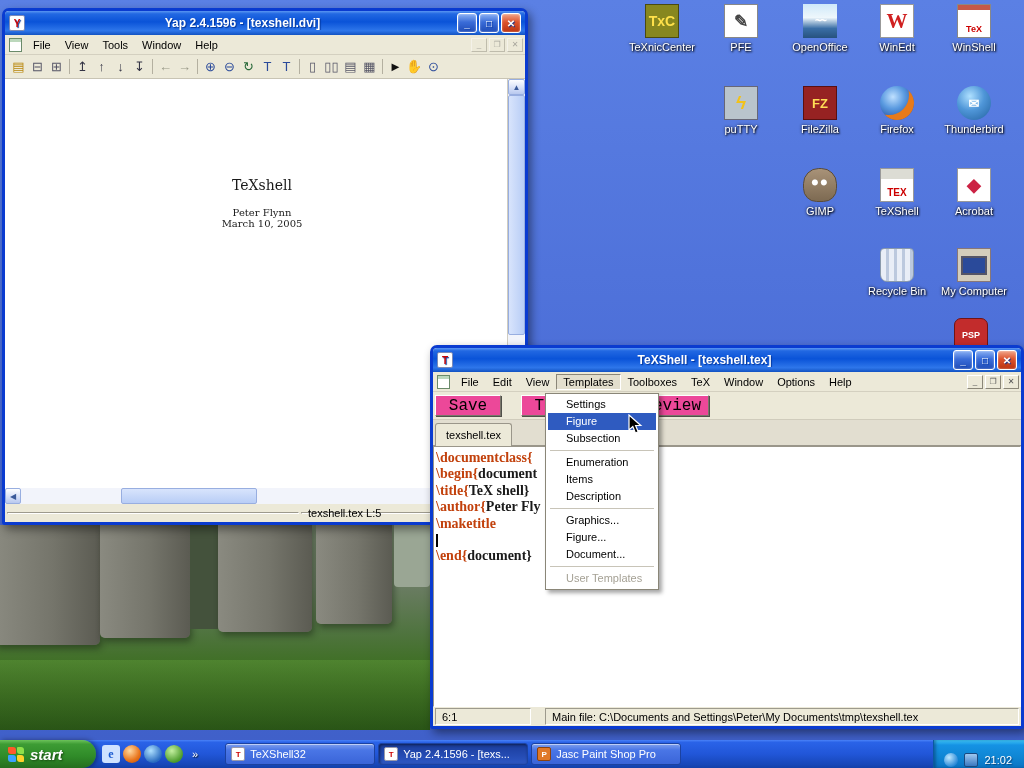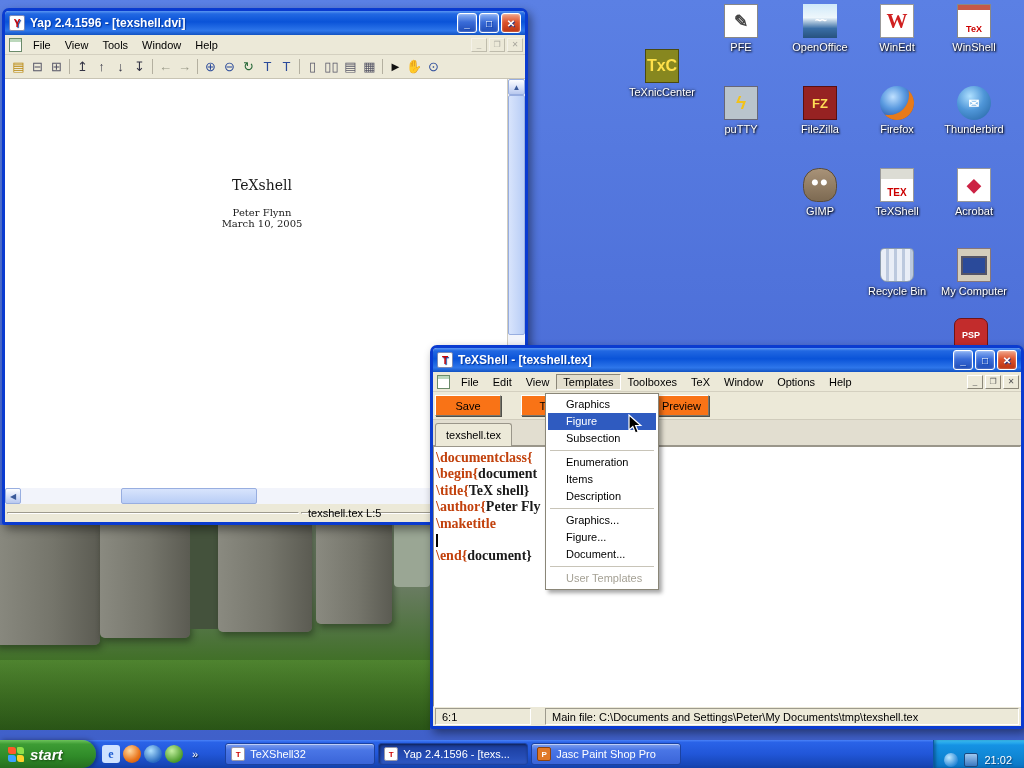--- a/index.html
+++ b/index.html
@@ -22,21 +22,21 @@
   #stone-far { position:absolute; left:394px; top:0; width:36px; height:62px; background:#9aa694; border-radius:0 0 4px 4px; }
   #grass-glow { position:absolute; left:0; bottom:0; width:100%; height:70px;
     background:linear-gradient(180deg,rgba(120,190,70,.25),rgba(30,70,15,.35)); }
 
   
   #desktop-icons { position:absolute; inset:0; z-index:2; }
   .desktop-icon { position:absolute; width:76px; text-align:center; cursor:pointer; }
   .icon-art { width:34px; height:34px; margin:0 auto 3px; display:flex; align-items:center; justify-content:center; font-weight:bold; }
   .icon-label { color:#fff; font-size:11px; line-height:12px; text-shadow:1px 1px 2px #000, 0 0 3px rgba(0,0,0,.8); }
 
-  .art-texniccenter { background:#87871f; border:1px solid #4a4a10; color:#ffe14a; font-size:16px;margin-top:45px; }
+  .art-texniccenter { background:#87871f; border:1px solid #4a4a10; color:#ffe14a; font-size:14px; }
   .art-pfe { background:#fff; border:1px solid #888; color:#444; font-size:17px; }
   .art-openoffice { background:linear-gradient(180deg,#cfe9f9 0%,#eef7fc 40%,#3a6ea5 72%,#27527e 100%); color:#fff; font-size:12px; letter-spacing:-2px; }
   .art-winedt { background:#fff; border:1px solid #999; color:#d02020; font-family:"Liberation Serif",serif; font-size:21px; }
   .art-winshell { background:#fff; border:1px solid #888; box-shadow:inset 0 5px 0 #c45848; color:#c00; font-size:9px; align-items:flex-end; padding-bottom:3px; }
   .art-putty { background:#b9c4cc; border:1px solid #667; color:#f2c218; font-size:19px; }
   .art-filezilla { background:#962222; border:1px solid #5a1010; color:#ffdd55; font-size:13px; }
   .art-firefox { border-radius:50%; background:radial-gradient(circle at 38% 32%,#bfe0ff 0%,#5a9ae0 38%,#2a5cb0 72%,#1a4490 100%); box-shadow:inset -8px -8px 0 -3px #e87a1a; }
   .art-thunderbird { border-radius:50%; background:radial-gradient(circle at 38% 30%,#aee0ff 0%,#4f96d8 45%,#22619f 100%); color:#fff; font-size:13px; }
   .art-gimp { border-radius:46% 46% 40% 40%; border:1px solid #5a4c3a;
     background:radial-gradient(circle at 34% 42%,#fff 2.5px,transparent 3.5px),
@@ -50,21 +50,21 @@
   .art-mycomputer::after { content:""; width:22px; height:15px; background:#2a4a9a; border:2px solid #556; }
   .art-psp { background:#c22c2c; border-radius:7px; border:1px solid #701414; color:#fff; font-size:9px; }
 
   
   .xp-window { position:absolute; border:3px solid #0a3bd0; border-radius:7px 7px 3px 3px; background:#ece9d8; box-shadow:3px 4px 10px rgba(0,0,0,.45); }
   .titlebar { position:absolute; left:0; top:0; right:0; height:24px; border-radius:4px 4px 0 0;
     background:linear-gradient(180deg,#5a96f2 0%,#2268e2 12%,#0a53d8 45%,#2e76ea 82%,#1252c2 100%);
     display:flex; align-items:center; padding:0 4px; color:#fff; font-weight:bold; font-size:12px; text-shadow:1px 1px 1px #00349a; }
   .title-icon { width:16px; height:16px; margin-right:5px; background:#fff; border:1px solid #7a8ab8; border-radius:2px;
     display:flex; align-items:center; justify-content:center; font-size:10px; font-weight:bold; color:#c00; flex:0 0 auto; }
-  .title-text { flex:1; white-space:nowrap; overflow:hidden; }
+  .title-text { flex:1; white-space:nowrap; overflow:hidden;text-align:center; }
   .tb-btn { width:20px; height:20px; margin-left:2px; border-radius:3px; border:1px solid #fff; flex:0 0 auto;
     display:flex; align-items:center; justify-content:center; font-size:10px; font-weight:bold; color:#fff;
     background:linear-gradient(180deg,#8ab0f4 0%,#3a6cd8 45%,#1f4cb8 100%); box-shadow:inset 0 0 2px rgba(255,255,255,.6); }
   .tb-btn.close { background:linear-gradient(180deg,#f0a488 0%,#dd532c 45%,#ba3210 100%); }
 
   .menubar { position:absolute; left:0; right:0; height:20px; background:#ece9d8; border-bottom:1px solid #d4d0c0;
     display:flex; align-items:center; font-size:11px; color:#000; padding:0 2px; }
   .menu-items { display:flex; flex:1; height:100%; align-items:center; }
   .menu-item { padding:2px 7px; cursor:default; }
   .menu-item.active { background:#e2decd; border:1px solid; border-color:#8a8678 #fff #fff #8a8678; padding:1px 6px; }
@@ -101,22 +101,22 @@
   .scroll-corner { position:absolute; right:0; top:477px; width:17px; height:16px; background:#ece9d8; }
   #yap-vscroll .scroll-btn.down { position:absolute; bottom:0; }
 
   #yap-status { position:absolute; left:0; right:0; bottom:0; height:18px; background:#ece9d8; display:flex; gap:2px; padding:8px 2px; font-size:11px; }
   .status-cell { border:1px solid; border-color:#9d9a8d #fff #fff #9d9a8d; padding:0 6px; display:flex; align-items:center; }
 
   
   #ts-window { left:430px; top:345px; width:594px; height:384px; z-index:20; }
   #ts-window .menubar { top:24px; }
   #ts-toolbar { position:absolute; left:0; right:0; top:44px; height:28px; background:#ece9d8; border-bottom:1px solid #d0ccbc; }
-  .ts-btn { position:absolute; top:3px; height:21px; background:#f97316; border:1px solid; border-color:#fff #7a766a #7a766a #fff;
-    box-shadow:1px 1px 0 #50504a; font-size:11px; display:flex; align-items:center; justify-content:center; cursor:default; }
+  .ts-btn { position:absolute; top:3px; height:21px; background:#ec4899; border:1px solid; border-color:#fff #7a766a #7a766a #fff;
+    box-shadow:1px 1px 0 #50504a; font-size:16px; display:flex; align-items:center; justify-content:center; cursor:default;font-family:Liberation Mono, monospace; }
   #ts-save { left:2px; width:66px; }
   #ts-tex { left:88px; width:56px; }
   #ts-preview { left:166px; width:110px; justify-content:flex-end; padding-right:7px; }
   #ts-tabrow { position:absolute; left:0; right:0; top:72px; height:26px; background:#e2ded0; border-bottom:1px solid #9a968a; }
   #ts-tab { position:absolute; left:2px; top:3px; height:23px; padding:0 10px; background:#ece9d8;
     border:1px solid #9a968a; border-bottom:none; border-radius:3px 3px 0 0; font-size:11px; display:flex; align-items:center; }
   #ts-editor { position:absolute; left:0; right:0; top:98px; bottom:19px; background:#fff; border:1px solid; border-color:#9a968a #fff #fff #9a968a;
     font-family:"Liberation Serif",serif; font-weight:bold; font-size:14px; padding:3px 0 0 2px; overflow:hidden; }
   .ed-line { height:16.4px; line-height:16.4px; white-space:pre; }
   .seg-cmd { color:#c2410c; }
@@ -376,21 +376,21 @@
         <div class="ed-line"><span class="caret"></span></div>
         <div class="ed-line"><span class="seg-cmd">\end{</span><span class="seg-arg">document}</span></div>
       </div>
 
     <div id="ts-status">
       <div class="status-cell cell-a">6:1</div>
       <div class="status-cell cell-b">Main file: C:\Documents and Settings\Peter\My Documents\tmp\texshell.tex</div>
     </div>
 
     <div id="templates-popup">
-        <div class="popup-item">Graphics</div>
+        <div class="popup-item">Settings</div>
         <div class="popup-item selected">Figure</div>
         <div class="popup-item">Subsection</div>
         <div class="popup-sep"></div>
         <div class="popup-item">Enumeration</div>
         <div class="popup-item">Items</div>
         <div class="popup-item">Description</div>
         <div class="popup-sep"></div>
         <div class="popup-item">Graphics...</div>
         <div class="popup-item">Figure...</div>
         <div class="popup-item">Document...</div>

